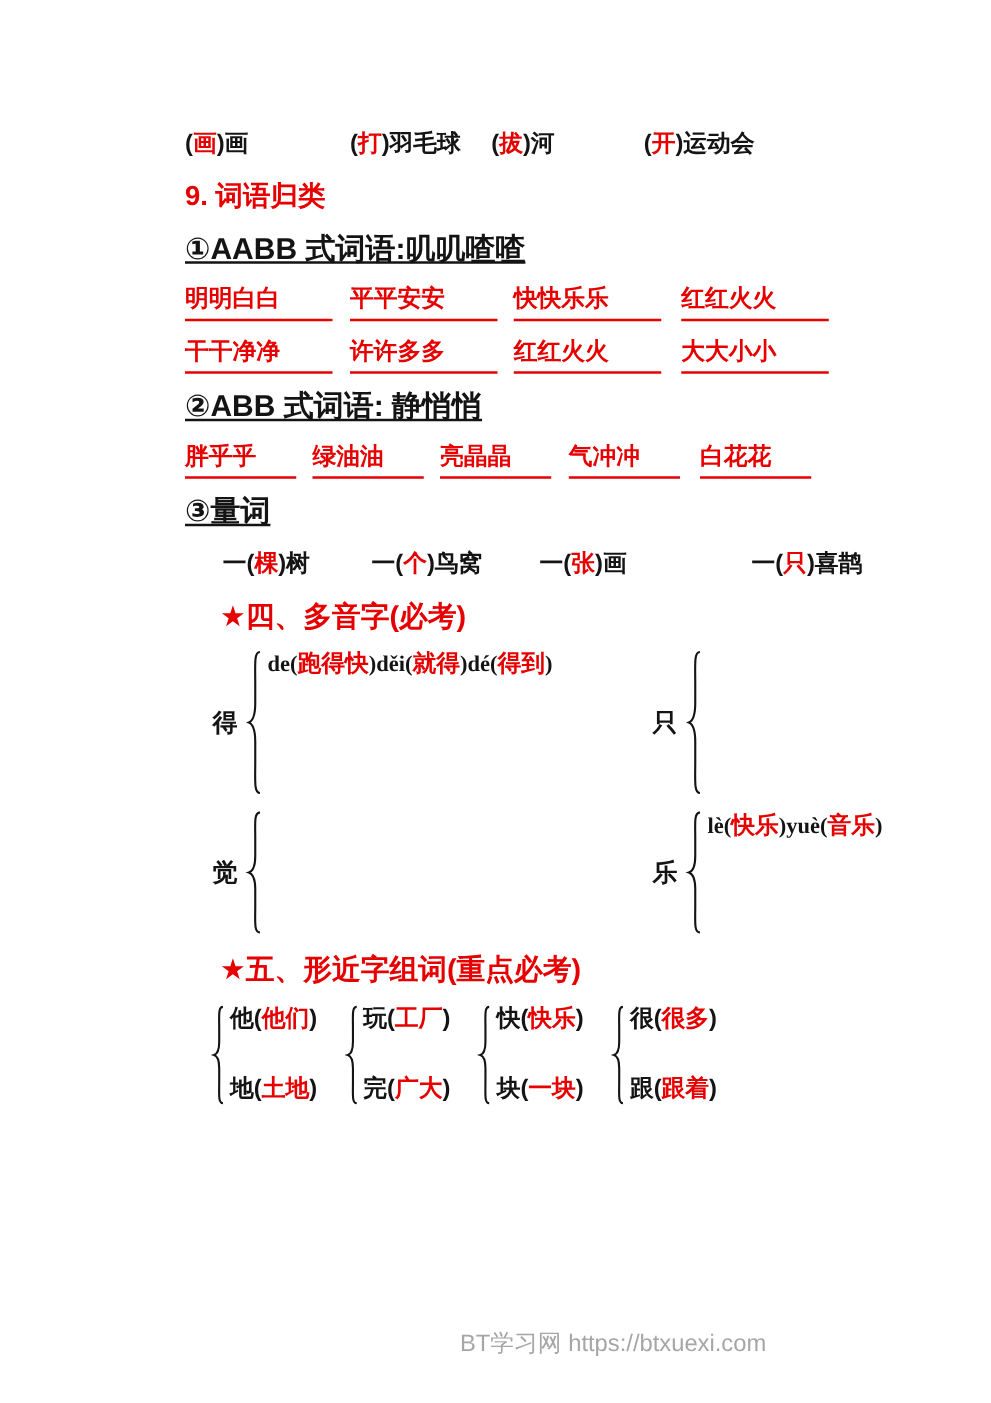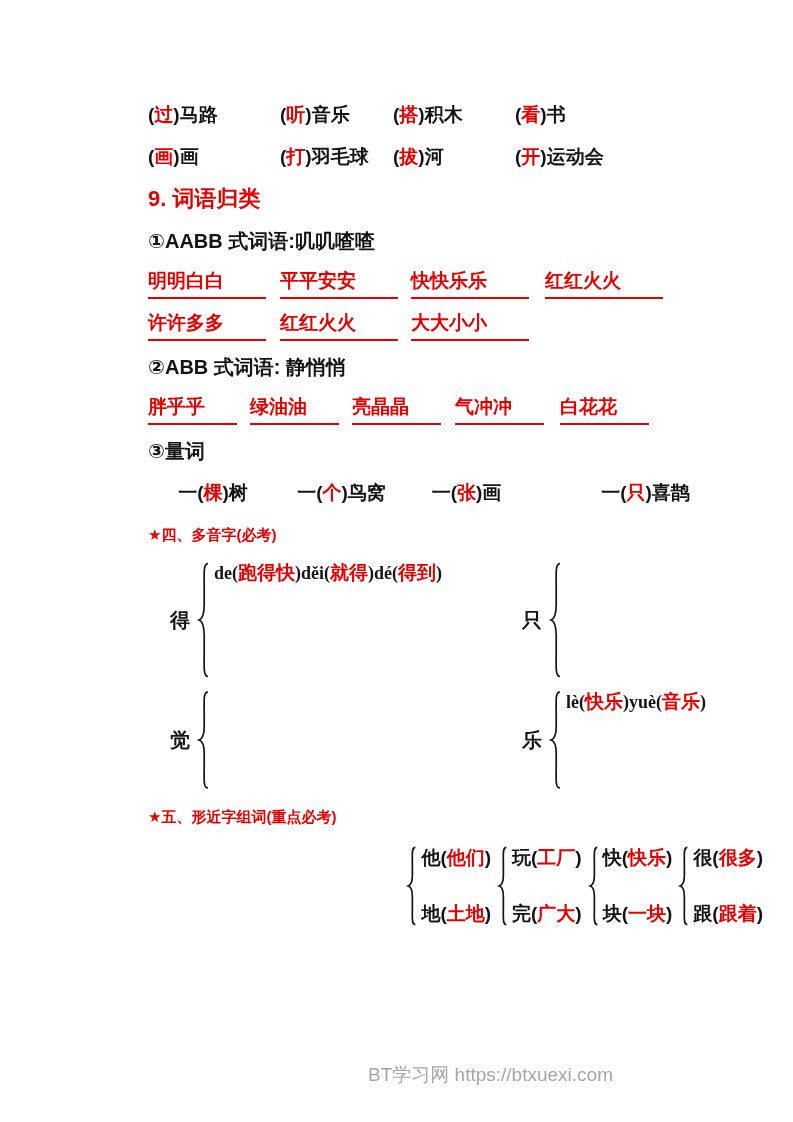--- a/index.html
+++ b/index.html
@@ -12,82 +12,77 @@
   .content { padding:94px 30px 0 148px; }
   .line { height:42px; display:flex; align-items:center; font-size:19px; font-weight:700; }
   .grid { display:grid; align-items:center; }
   .g-verb { grid-template-columns:132px 113px 122px auto; }
   .g-aabb { grid-template-columns:132px 131px 134px auto; }
   .g-abb  { grid-template-columns:102px 102px 103px 105px auto; }
   .g-meas { grid-template-columns:130px 127px 123px auto;text-align:center; }
   .red { color:var(--red,#e60000); }
   .blk { color:var(--ink,#141414); }
   .heading { font-size:22px; font-weight:700; color:var(--red,#e60000); }
-  .heading-big { font-size:15px; }
-  .subline { font-size:20px; }
+  .heading-big { font-size:23px;margin-left:28px; }
+  .subline { font-size:24px;text-decoration:underline; }
   .uw {
     color:var(--red,#e60000); font-weight:700; justify-self:start;
     border-bottom:2px solid var(--red,#e60000);
     padding:0 42px 3px 0;
   }
   .uw3 { padding-right:32px; }
   
   .poly-row { display:flex; align-items:center; }
   .row-a { height:128px; }
   .row-b { height:112px; }
   .poly-group { display:flex; align-items:center; margin-left:22px; }
   .poly-left { width:330px; }
   .poly-char { font-size:20px; font-weight:700; margin-right:5px; }
   .brace { width:15px; color:var(--ink,#141414); flex:none; }
   .row-a .brace, .row-a .poly-entries { height:120px; }
   .row-b .brace, .row-b .poly-entries { height:102px; }
   .poly-entries { display:flex; justify-content:space-between; margin-left:4px; }
   .poly-entry { line-height:26px; font-size:19px; font-weight:700; white-space:nowrap; }
   .py { font-family:"Liberation Serif","DejaVu Serif",serif; font-weight:700; font-size:18px; }
   
-  .xj-row { display:flex; align-items:center; height:96px; margin-left:20px; gap:5px;justify-content:flex-end; }
+  .xj-row { display:flex; align-items:center; height:96px; margin-left:20px; gap:21px; }
   .xj-group { display:flex; align-items:center; }
   .xj-brace { width:12px; height:82px; }
   .xj-lines { display:flex; flex-direction:column; justify-content:space-between; height:82px; margin-left:4px; }
   .xj-line { line-height:26px; font-size:19px; font-weight:700; white-space:nowrap; }
   
   .footer {
     position:absolute; left:0; right:0; bottom:34px;
     text-align:center; padding-left:188px;
     font-size:19px; color:var(--footer,#a6a6a6); font-weight:400;
   }
 </style>
 </head>
 <body style="--red: #e60000; --ink: #141414; --footer: #a6a6a6;">
 
 <div class="content">
 
   <div class="line grid g-verb">
-    <span><span class="blk">(</span><span class="red">过</span><span class="blk">)马路</span></span>
-    <span><span class="blk">(</span><span class="red">听</span><span class="blk">)音乐</span></span>
-    <span><span class="blk">(</span><span class="red">搭</span><span class="blk">)积木</span></span>
-    <span><span class="blk">(</span><span class="red">看</span><span class="blk">)书</span></span>
-  </div>
-  <div class="line grid g-verb">
     <span><span class="blk">(</span><span class="red">画</span><span class="blk">)画</span></span>
     <span><span class="blk">(</span><span class="red">打</span><span class="blk">)羽毛球</span></span>
     <span><span class="blk">(</span><span class="red">拔</span><span class="blk">)河</span></span>
     <span><span class="blk">(</span><span class="red">开</span><span class="blk">)运动会</span></span>
   </div>
 
   <div class="line heading">9. 词语归类</div>
 
   <div class="line subline">①AABB 式词语:叽叽喳喳</div>
   <div class="line grid g-aabb">
     <span class="uw">明明白白</span>
     <span class="uw">平平安安</span>
     <span class="uw">快快乐乐</span>
     <span class="uw">红红火火</span>
   </div>
   <div class="line grid g-aabb">
+    <span class="uw">干干净净</span>
     <span class="uw">许许多多</span>
     <span class="uw">红红火火</span>
     <span class="uw">大大小小</span>
   </div>
 
   <div class="line subline">②ABB 式词语: 静悄悄</div>
   <div class="line grid g-abb">
     <span class="uw uw3">胖乎乎</span>
     <span class="uw uw3">绿油油</span>
     <span class="uw uw3">亮晶晶</span>

